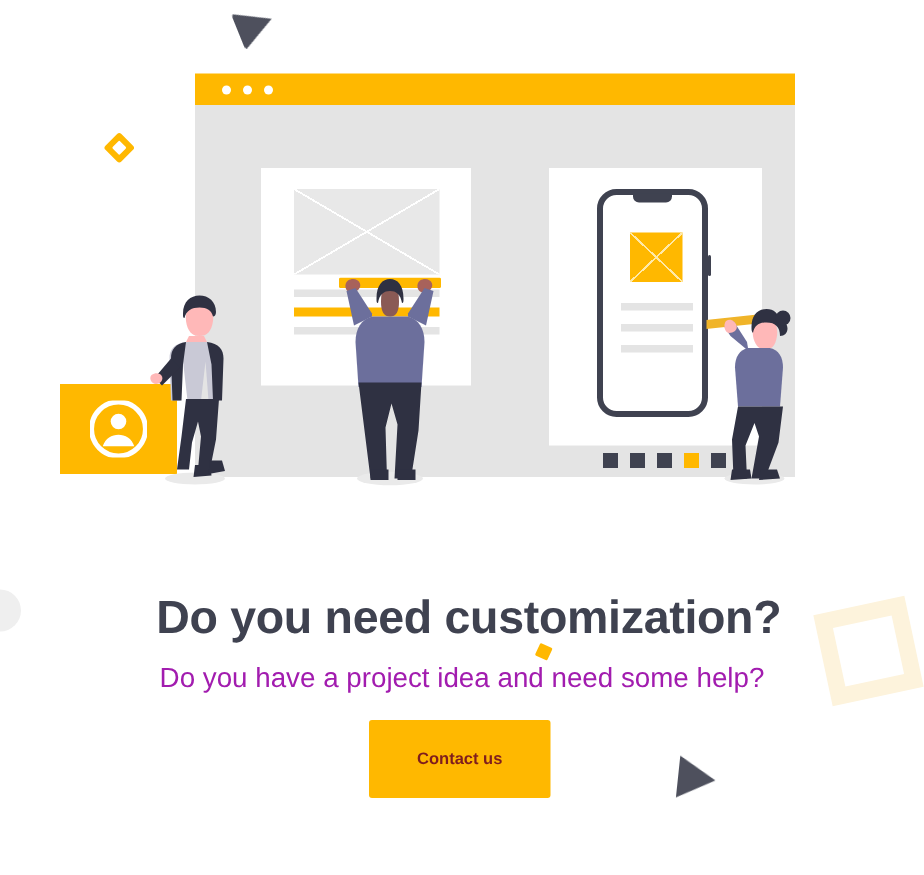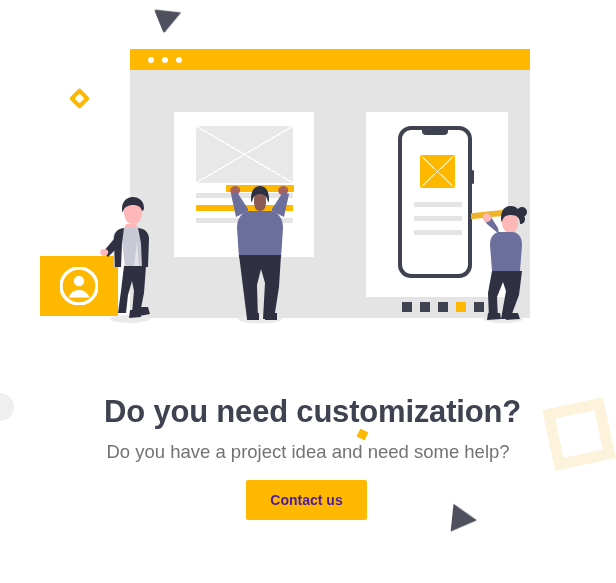--- a/index.html
+++ b/index.html
@@ -153,29 +153,29 @@
   
   #copy{position:absolute;left:0;top:392px;width:616px;text-align:center;}
   #headline{
     margin:0;
     font-size:31px;line-height:40px;font-weight:bold;
     color:#3f4250;letter-spacing:-.2px;padding-left:9px;
   }
   #subhead{
     margin:7px 0 0 0;
     font-size:18.5px;line-height:26px;font-weight:normal;
-    color:#737373;
+    color:#a21caf;
   }
   #contact-us-button{
     position:absolute;left:246px;top:480px;
-    width:121px;height:40px;
-    background:#ffb800;color:#4c1d95;
+    width:121px;height:52px;
+    background:#ffb800;color:#7f1d1d;
     border:0;border-radius:2px;
     font-family:"Liberation Sans", sans-serif;
-    font-size:14px;font-weight:bold;
+    font-size:11px;font-weight:bold;
     cursor:pointer;
     display:flex;align-items:center;justify-content:center;
     padding:0;
   }
 </style>
 </head>
 <body>
 
 <div id="stage">
 

